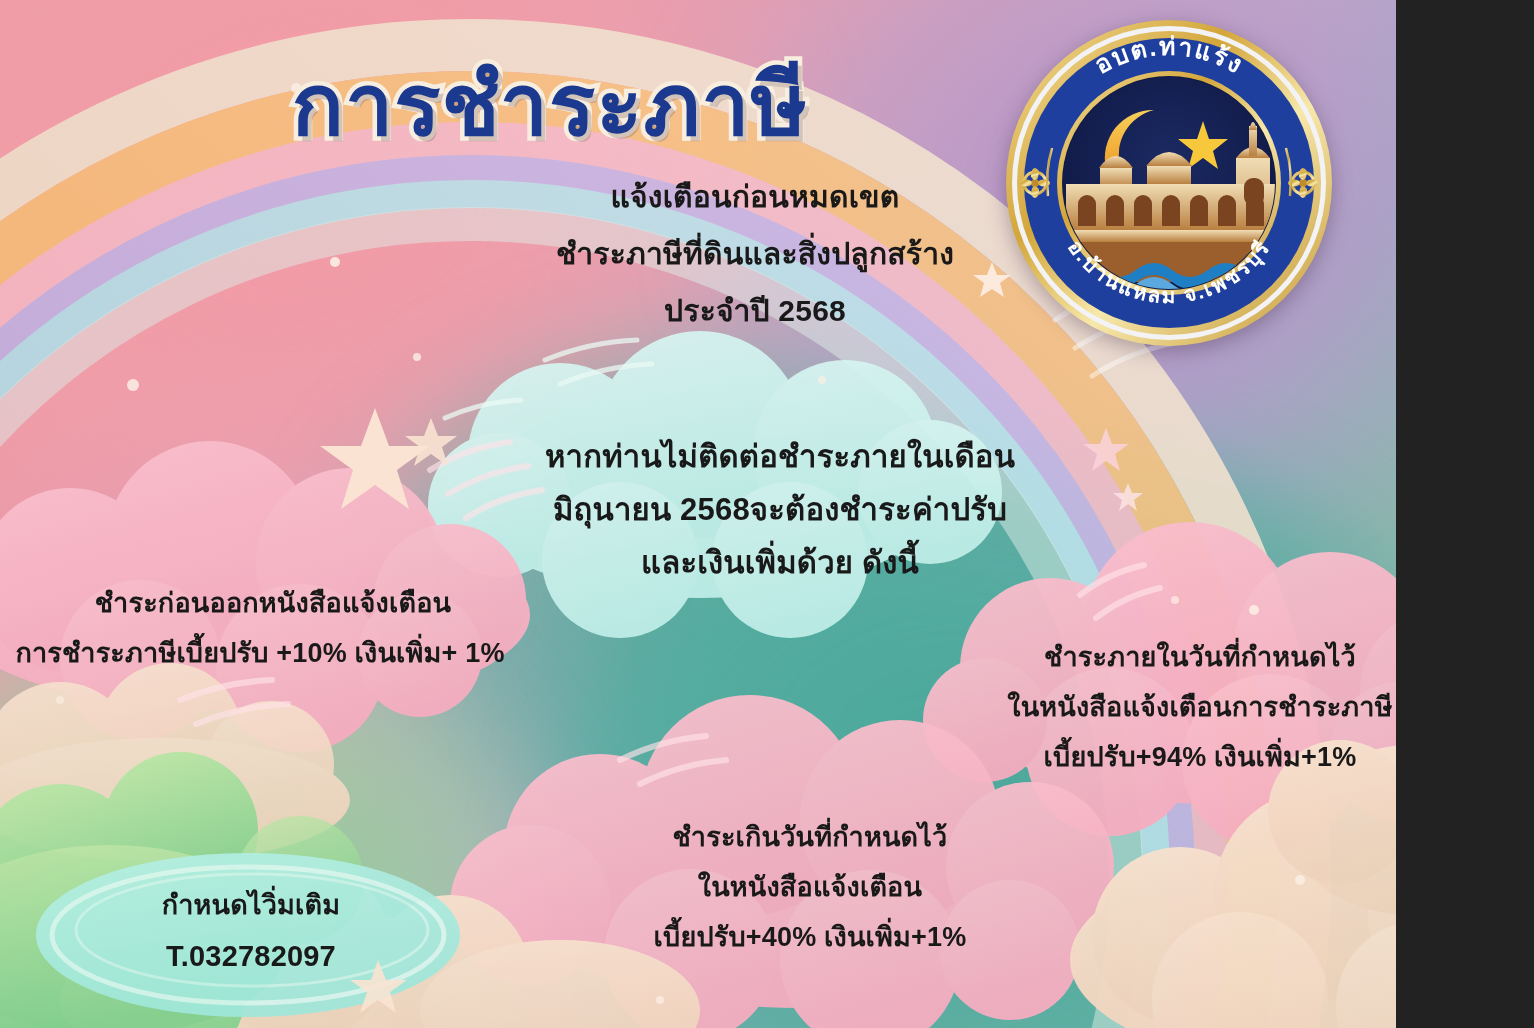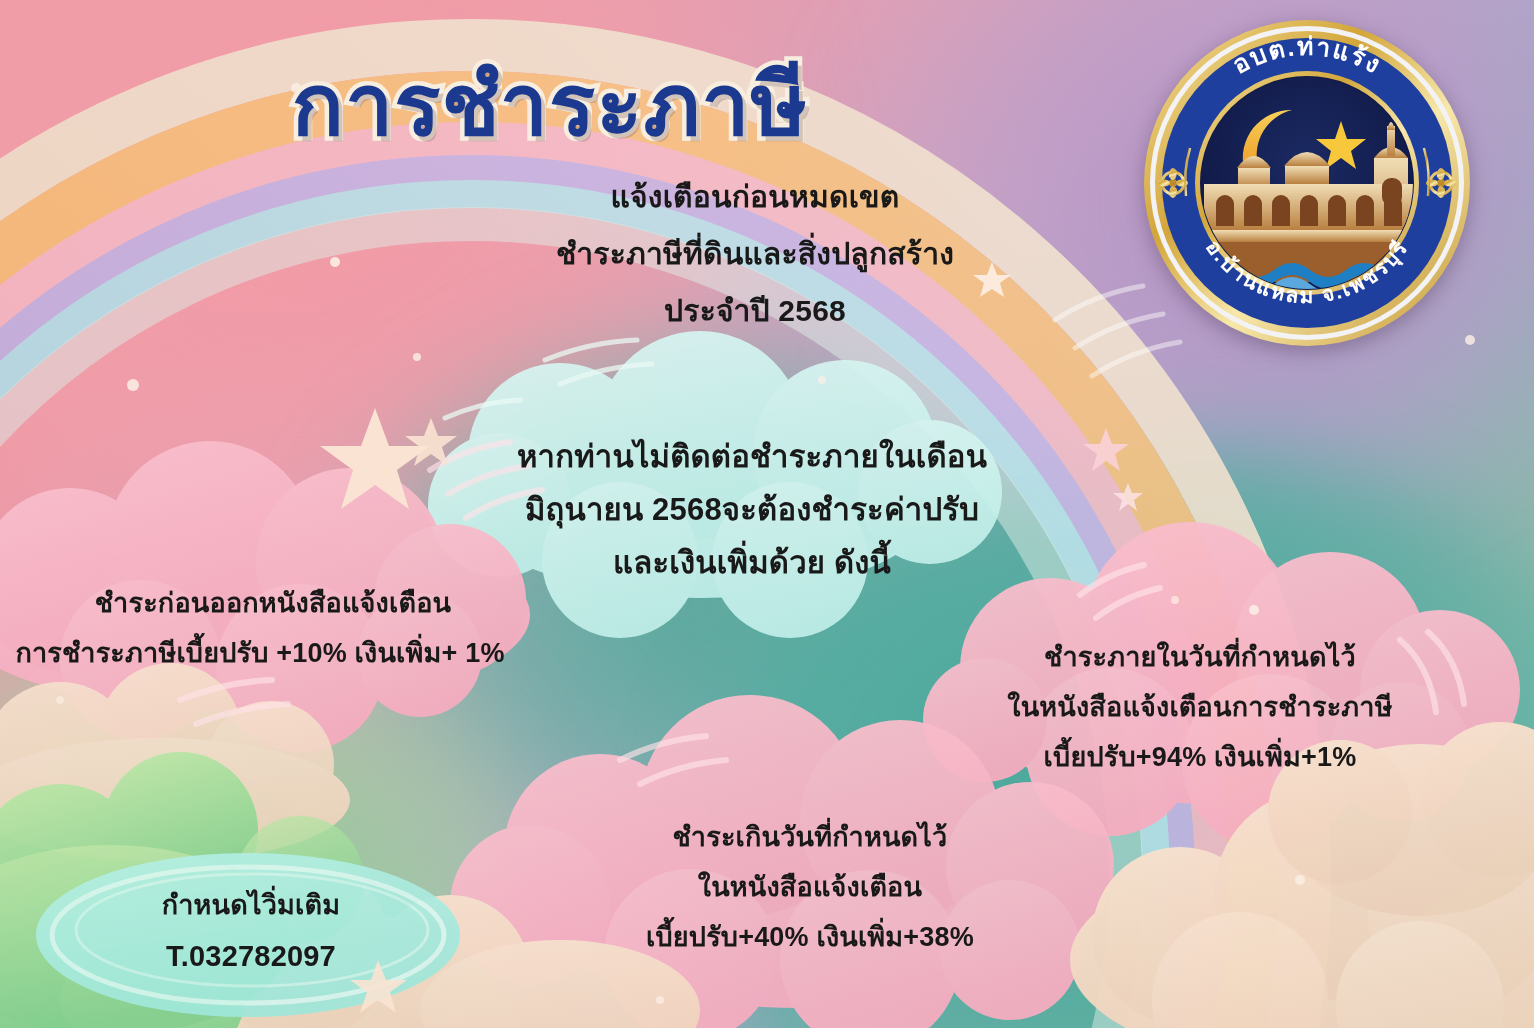--- a/index.html
+++ b/index.html
@@ -1,20 +1,20 @@
 <!DOCTYPE html>
 <html lang="th"><head>
 <meta charset="utf-8">
 <title>การชำระภาษี</title>
 <style>
   html,body{margin:0;padding:0;background:#222;}
   *{box-sizing:border-box;}
   #poster{
     position:relative;
-    width:1534px;height:1028px;
+    width:1396px;height:1028px;
     overflow:hidden;
     font-family:"Liberation Sans","DejaVu Sans",sans-serif;
     background:
       linear-gradient(135deg,
         #f09ba4 0%,
         #ef9aa6 18%,
         #dfa0b6 34%,
         #c9a6c6 48%,
         #b3a6c9 58%,
         #9fa9c4 66%,
@@ -411,41 +411,41 @@
       <path d="M 282,130 A 122,122 0 0 1 286,178"></path>
     </g>
   </svg>
 
   <div class="txtgrp" id="header-notice" style="left:445px;top:168px;width:620px;">
     <div class="ln" style="font-size:30px;line-height:57px;">แจ้งเตือนก่อนหมดเขต</div>
     <div class="ln" style="font-size:30px;line-height:57px;">ชำระภาษีที่ดินและสิ่งปลูกสร้าง</div>
     <div class="ln" style="font-size:30px;line-height:57px;">ประจำปี 2568</div>
   </div>
 
-  <div class="txtgrp" id="center-notice" style="left:442px;top:430px;width:620px;">
+  <div class="txtgrp" id="center-notice" style="left:470px;top:430px;width:620px;">
     <div class="ln" style="font-size:31px;line-height:53px;">หากท่านไม่ติดต่อชำระภายในเดือน</div>
     <div class="ln" style="font-size:31px;line-height:53px;">มิถุนายน 2568จะต้องชำระค่าปรับ</div>
     <div class="ln" style="font-size:31px;line-height:53px;">และเงินเพิ่มด้วย ดังนี้</div>
   </div>
 
   <div class="txtgrp" id="case-before-notice" style="left:0px;top:578px;width:520px;">
     <div class="ln" style="font-size:27px;line-height:50px;padding-left:26px;">ชำระก่อนออกหนังสือแจ้งเตือน</div>
     <div class="ln" style="font-size:27px;line-height:50px;">การชำระภาษีเบี้ยปรับ +10% เงินเพิ่ม+ 1%</div>
   </div>
 
   <div class="txtgrp" id="case-within-due" style="left:1000px;top:632px;width:400px;">
     <div class="ln" style="font-size:27px;line-height:50px;">ชำระภายในวันที่กำหนดไว้</div>
     <div class="ln" style="font-size:27px;line-height:50px;">ในหนังสือแจ้งเตือนการชำระภาษี</div>
     <div class="ln" style="font-size:27px;line-height:50px;">เบี้ยปรับ+94% เงินเพิ่ม+1%</div>
   </div>
 
   <div class="txtgrp" id="case-overdue" style="left:610px;top:812px;width:400px;">
     <div class="ln" style="font-size:27px;line-height:50px;">ชำระเกินวันที่กำหนดไว้</div>
     <div class="ln" style="font-size:27px;line-height:50px;">ในหนังสือแจ้งเตือน</div>
-    <div class="ln" style="font-size:27px;line-height:50px;">เบี้ยปรับ+40% เงินเพิ่ม+38%</div>
+    <div class="ln" style="font-size:27px;line-height:50px;">เบี้ยปรับ+40% เงินเพิ่ม+1%</div>
   </div>
 
   <div class="txtgrp" id="contact-block" style="left:56px;top:880px;width:390px;">
     <div class="ln" style="font-size:27px;line-height:50px;">กำหนดไวิ่มเติม</div>
     <div class="ln" style="font-size:29px;line-height:52px;">T.032782097</div>
   </div>
 
 </div>
 
 </body></html>

